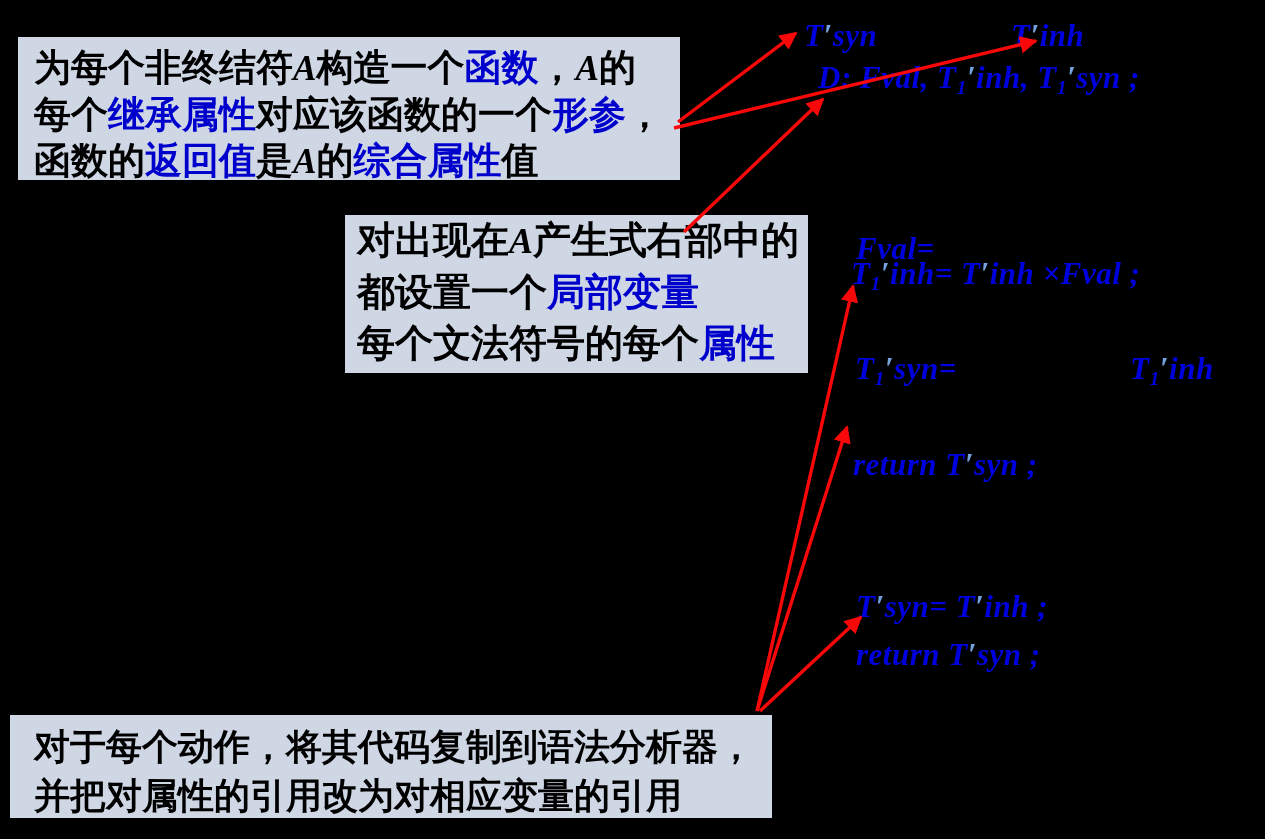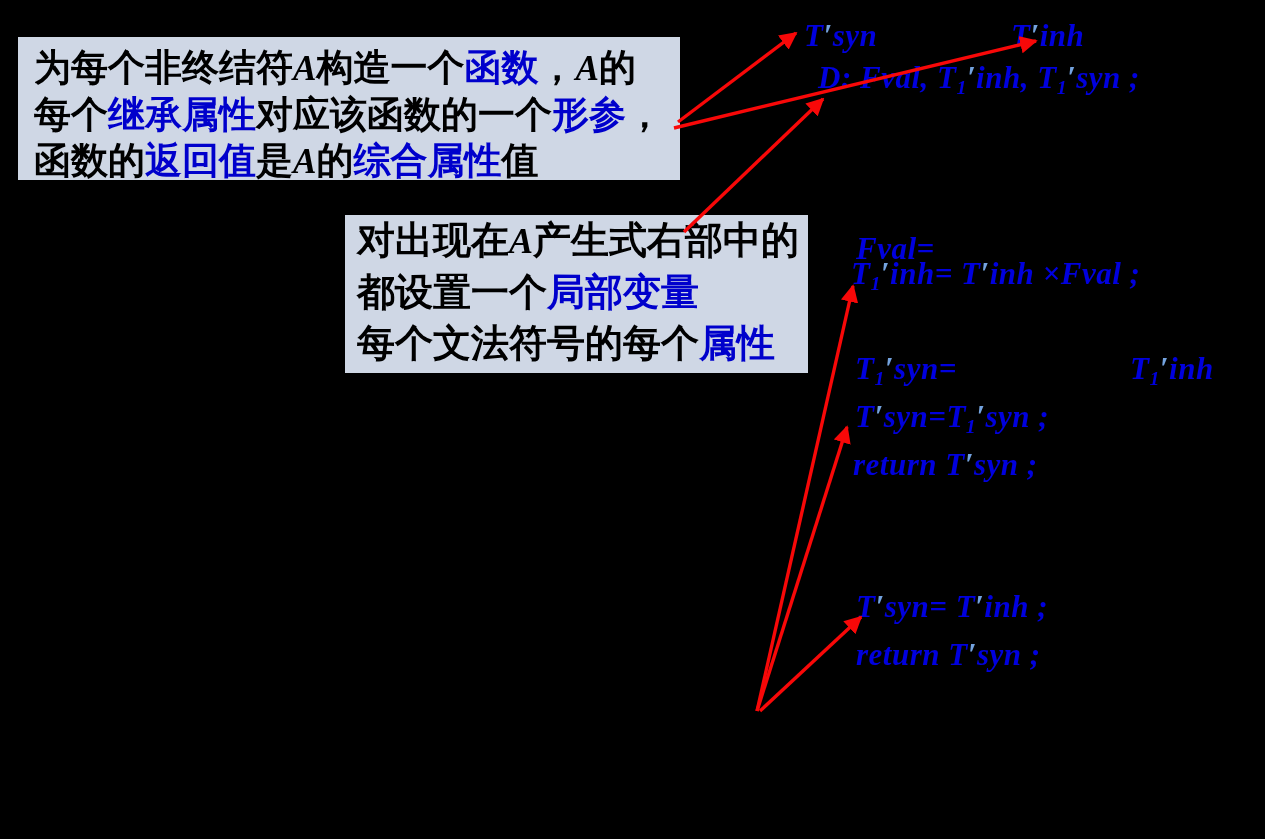--- a/index.html
+++ b/index.html
@@ -39,31 +39,34 @@
     <div class="cjk"><span>每个</span><span class="hl">继承属性</span><span>对应该函数的一个</span><span class="hl">形参</span><span>，</span></div>
     <div class="cjk"><span>函数的</span><span class="hl">返回值</span><span>是</span><span class="lat">A</span><span>的</span><span class="hl">综合属性</span><span>值</span></div>
   </div>
 
   <div class="box" id="box2">
     <div class="cjk"><span>对出现在</span><span class="lat">A</span><span>产生式右部中的</span></div>
     <div class="cjk"><span>都设置一个</span><span class="hl">局部变量</span></div>
     <div class="cjk"><span>每个文法符号的每个</span><span class="hl">属性</span></div>
   </div>
 
+  <div class="box" id="box3">
+    <div class="cjk"><span>对于每个动作，将其代码复制到语法分析器，</span></div>
+    <div class="cjk"><span>并把对属性的引用改为对相应变量的引用</span></div>
+  </div>
 
   <div class="code" style="left:804px;top:18px;"><span>T</span><span class="prime">′</span><span>syn</span></div>
   <div class="code" style="left:1011px;top:18px;"><span>T</span><span class="prime">′</span><span>inh</span></div>
   <div class="code" style="left:818px;top:60px;"><span>D: Fval, T</span><span class="sub">1</span><span class="prime">′</span><span>inh, T</span><span class="sub">1</span><span class="prime">′</span><span>syn</span><span> ;</span></div>
 
   <div class="code" style="left:856px;top:210px;margin-top:21px;"><span>Fval=</span></div>
   <div class="code" style="left:851px;top:256px;text-align:center;"><span>T</span><span class="sub">1</span><span class="prime">′</span><span>inh= T</span><span class="prime">′</span><span>inh </span><span>×</span><span>Fval</span><span> ;</span></div>
 
   <div class="code" style="left:855px;top:351px;"><span>T</span><span class="sub">1</span><span class="prime">′</span><span>syn=</span></div>
   <div class="code" style="left:1130px;top:351px;text-align:right;"><span>T</span><span class="sub">1</span><span class="prime">′</span><span>inh</span></div>
-  <div class="code" style="left:855px;top:399px;"><span>T</span><span class="prime">′</span><span>syn=T</span><span class="sub">1</span><span class="prime">′</span><span>syn</span><span> ;</span></div>
   <div class="code" style="left:853px;top:447px;"><span>return T</span><span class="prime">′</span><span>syn</span><span> ;</span></div>
 
   <div class="code" style="left:856px;top:589px;"><span>T</span><span class="prime">′</span><span>syn= T</span><span class="prime">′</span><span>inh</span><span> ;</span></div>
   <div class="code" style="left:856px;top:637px;"><span>return T</span><span class="prime">′</span><span>syn</span><span> ;</span></div>
 
   <svg class="arrows" width="1265" height="839" viewBox="0 0 1265 839">
     <defs>
       <marker id="ah" viewBox="0 0 10 10" refX="9" refY="5" markerWidth="5.2" markerHeight="5.2" orient="auto">
         <path id="ah-path" d="M0,0 L10,5 L0,10 z"></path>
       </marker>

